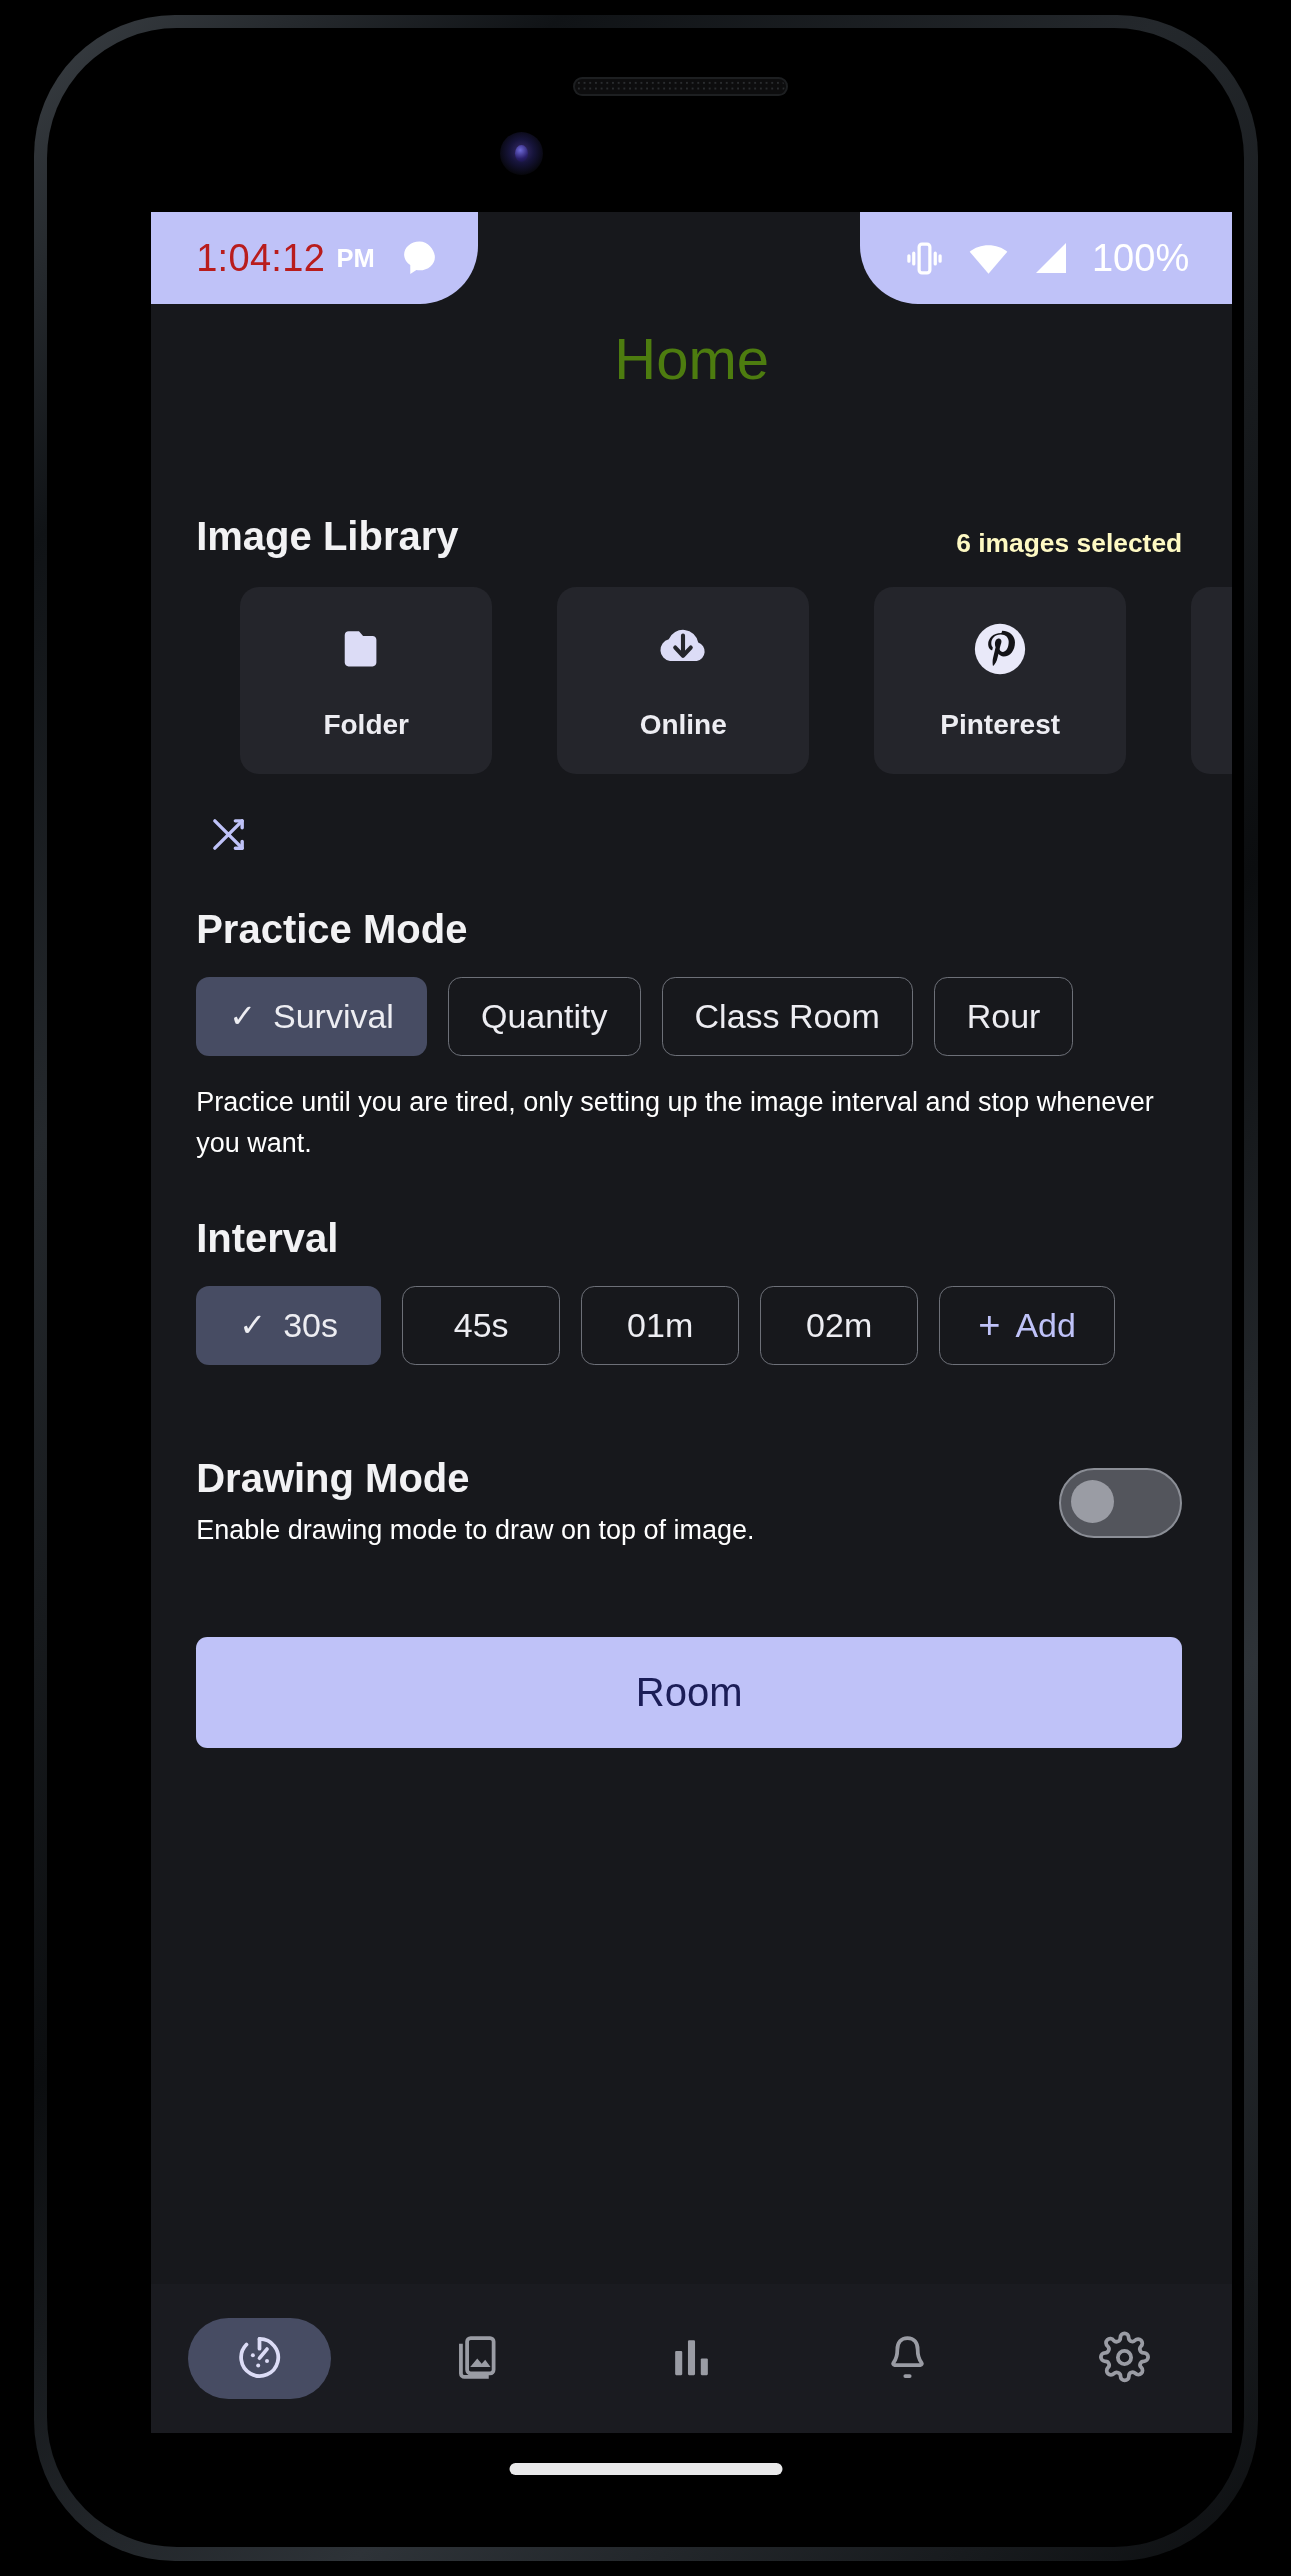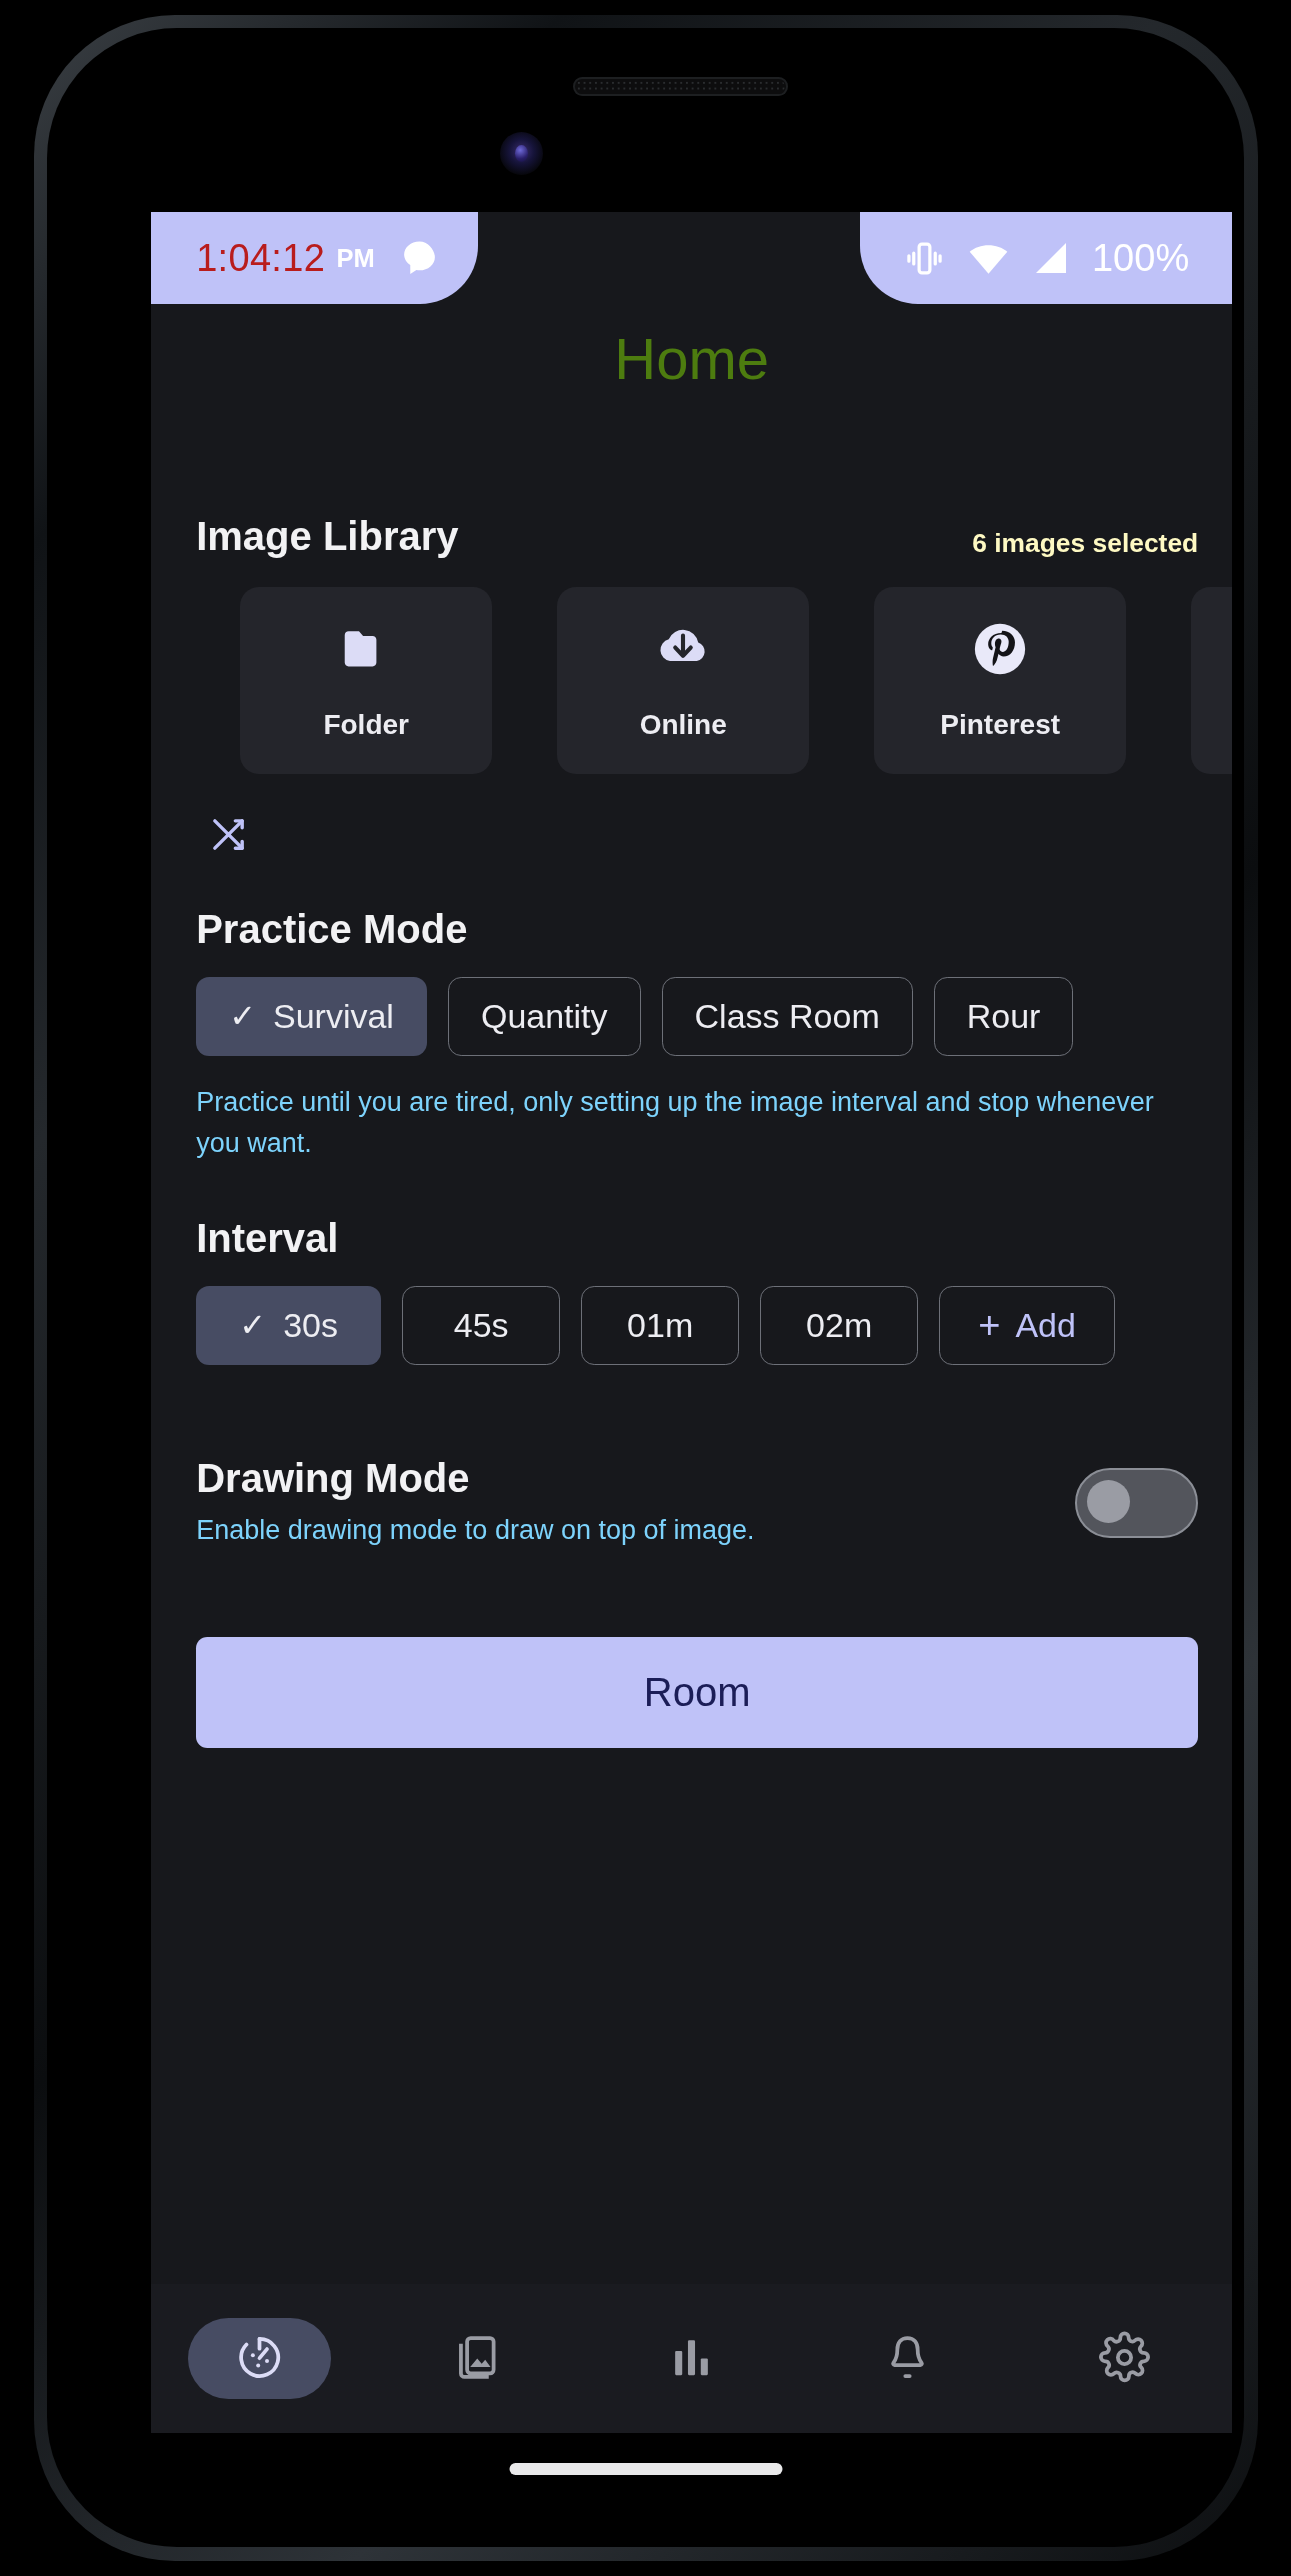--- a/index.html
+++ b/index.html
@@ -92,26 +92,26 @@
 
   
   #page-title {
     position: absolute; top: 113px; left: 0; width: 100%;
     text-align: center;
     color: #4d7c0f; font-size: 58px; font-weight: 400;
   }
 
   
   #content { position: absolute; left: 0; top: 302px; width: 100%; }
-  .pad { padding-left: 45px; padding-right: 34px; }
+  .pad { padding-left: 45px; padding-right: 50px; }
 
   .row-between { display:flex; align-items: flex-end; justify-content: space-between; }
   .section-title { color:#f2f2f4; font-size: 40px; font-weight: 700; }
   .muted-small   { color:#fef9c3; font-size: 26.4px; font-weight: 600; }
-  .body-text     { color:#7dd3fc; font-size: 27px; line-height: 1.5; }
+  .body-text     { color:#ffffff; font-size: 27px; line-height: 1.5; }
 
   
   #source-cards {
     display: flex; gap: 21px;
     margin-top: 28px; padding-left: 45px;
     overflow: hidden; width: 100%;
   }
   .source-card {
     flex: 0 0 auto;
     width: 252px; height: 187px;

